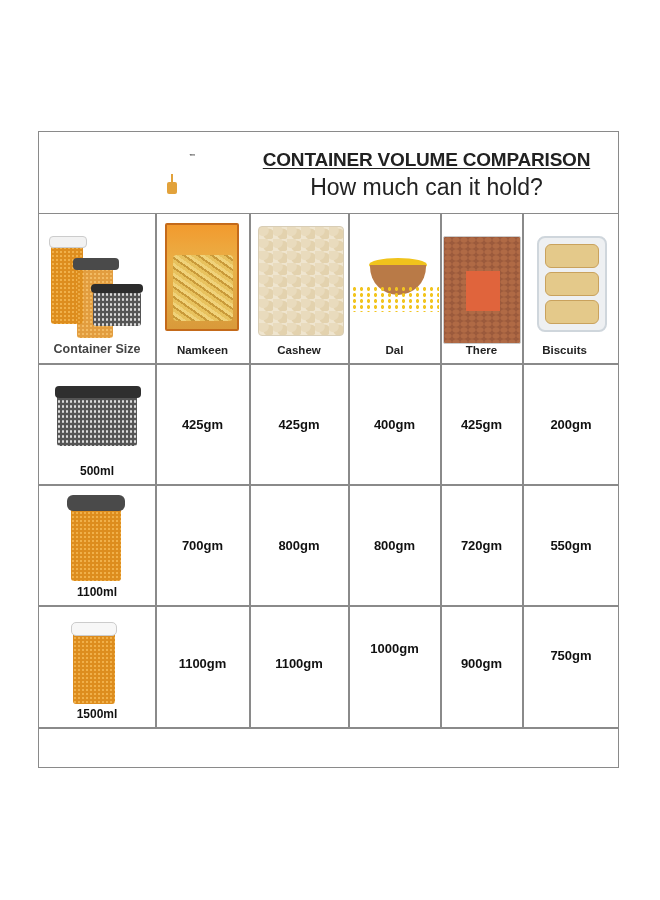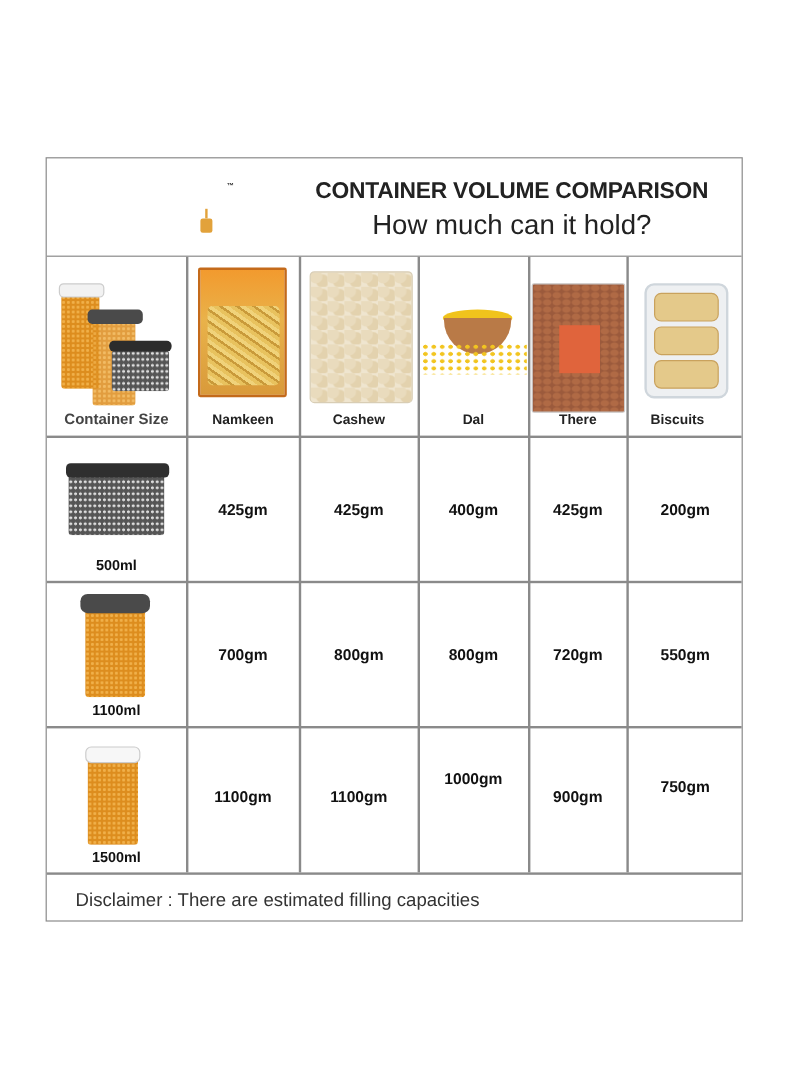--- a/index.html
+++ b/index.html
@@ -24,21 +24,21 @@
     .logo-tm { position: absolute; left: 120px; top: 7px; font-size: 6px; color: #333; font-weight: bold; }
     .logo-spatula {
       position: absolute; left: 98px; top: 36px; width: 10px; height: 12px;
       background: #e2a23b; border-radius: 2px;
     }
     .logo-spatula::before {
       content: ""; position: absolute; left: 4px; top: -8px; width: 2px; height: 8px; background: #e2a23b;
     }
     .title {
       position: absolute; left: 205px; top: 17px; width: 365px; text-align: center;
-      font-size: 19px; font-weight: bold; color: #222; 
+      font-size: 19px; font-weight: bold; color: #222; text-decoration: underline;
       text-underline-offset: 2px; letter-spacing: -0.2px;
     }
     .subtitle {
       position: absolute; left: 205px; top: 42px; width: 365px; text-align: center;
       font-size: 23px; color: #222;
     }
 
     .grid { position: absolute; left: 0; top: 82px; width: 100%; }
     .vline { position: absolute; top: 0; width: 1.5px; height: 513px; background: #8a8a8a; }
     .hline { position: absolute; left: 0; width: 100%; height: 1.5px; background: #8a8a8a; }
@@ -245,14 +245,13 @@
         <span class="value">1000gm</span>
       </div>
     <div class="cell" style="left:402px;top:392px;width:81px;height:121px;padding-bottom:6px">
         <span class="value">900gm</span>
       </div>
     <div class="cell" style="left:484px;top:392px;width:96px;height:121px;padding-bottom:22px">
         <span class="value">750gm</span>
       </div>
   </div>
 
-  <div class="disclaimer">Disclaimer : There are estimated filling capacities</div>
 </div>
 
 </body></html>

